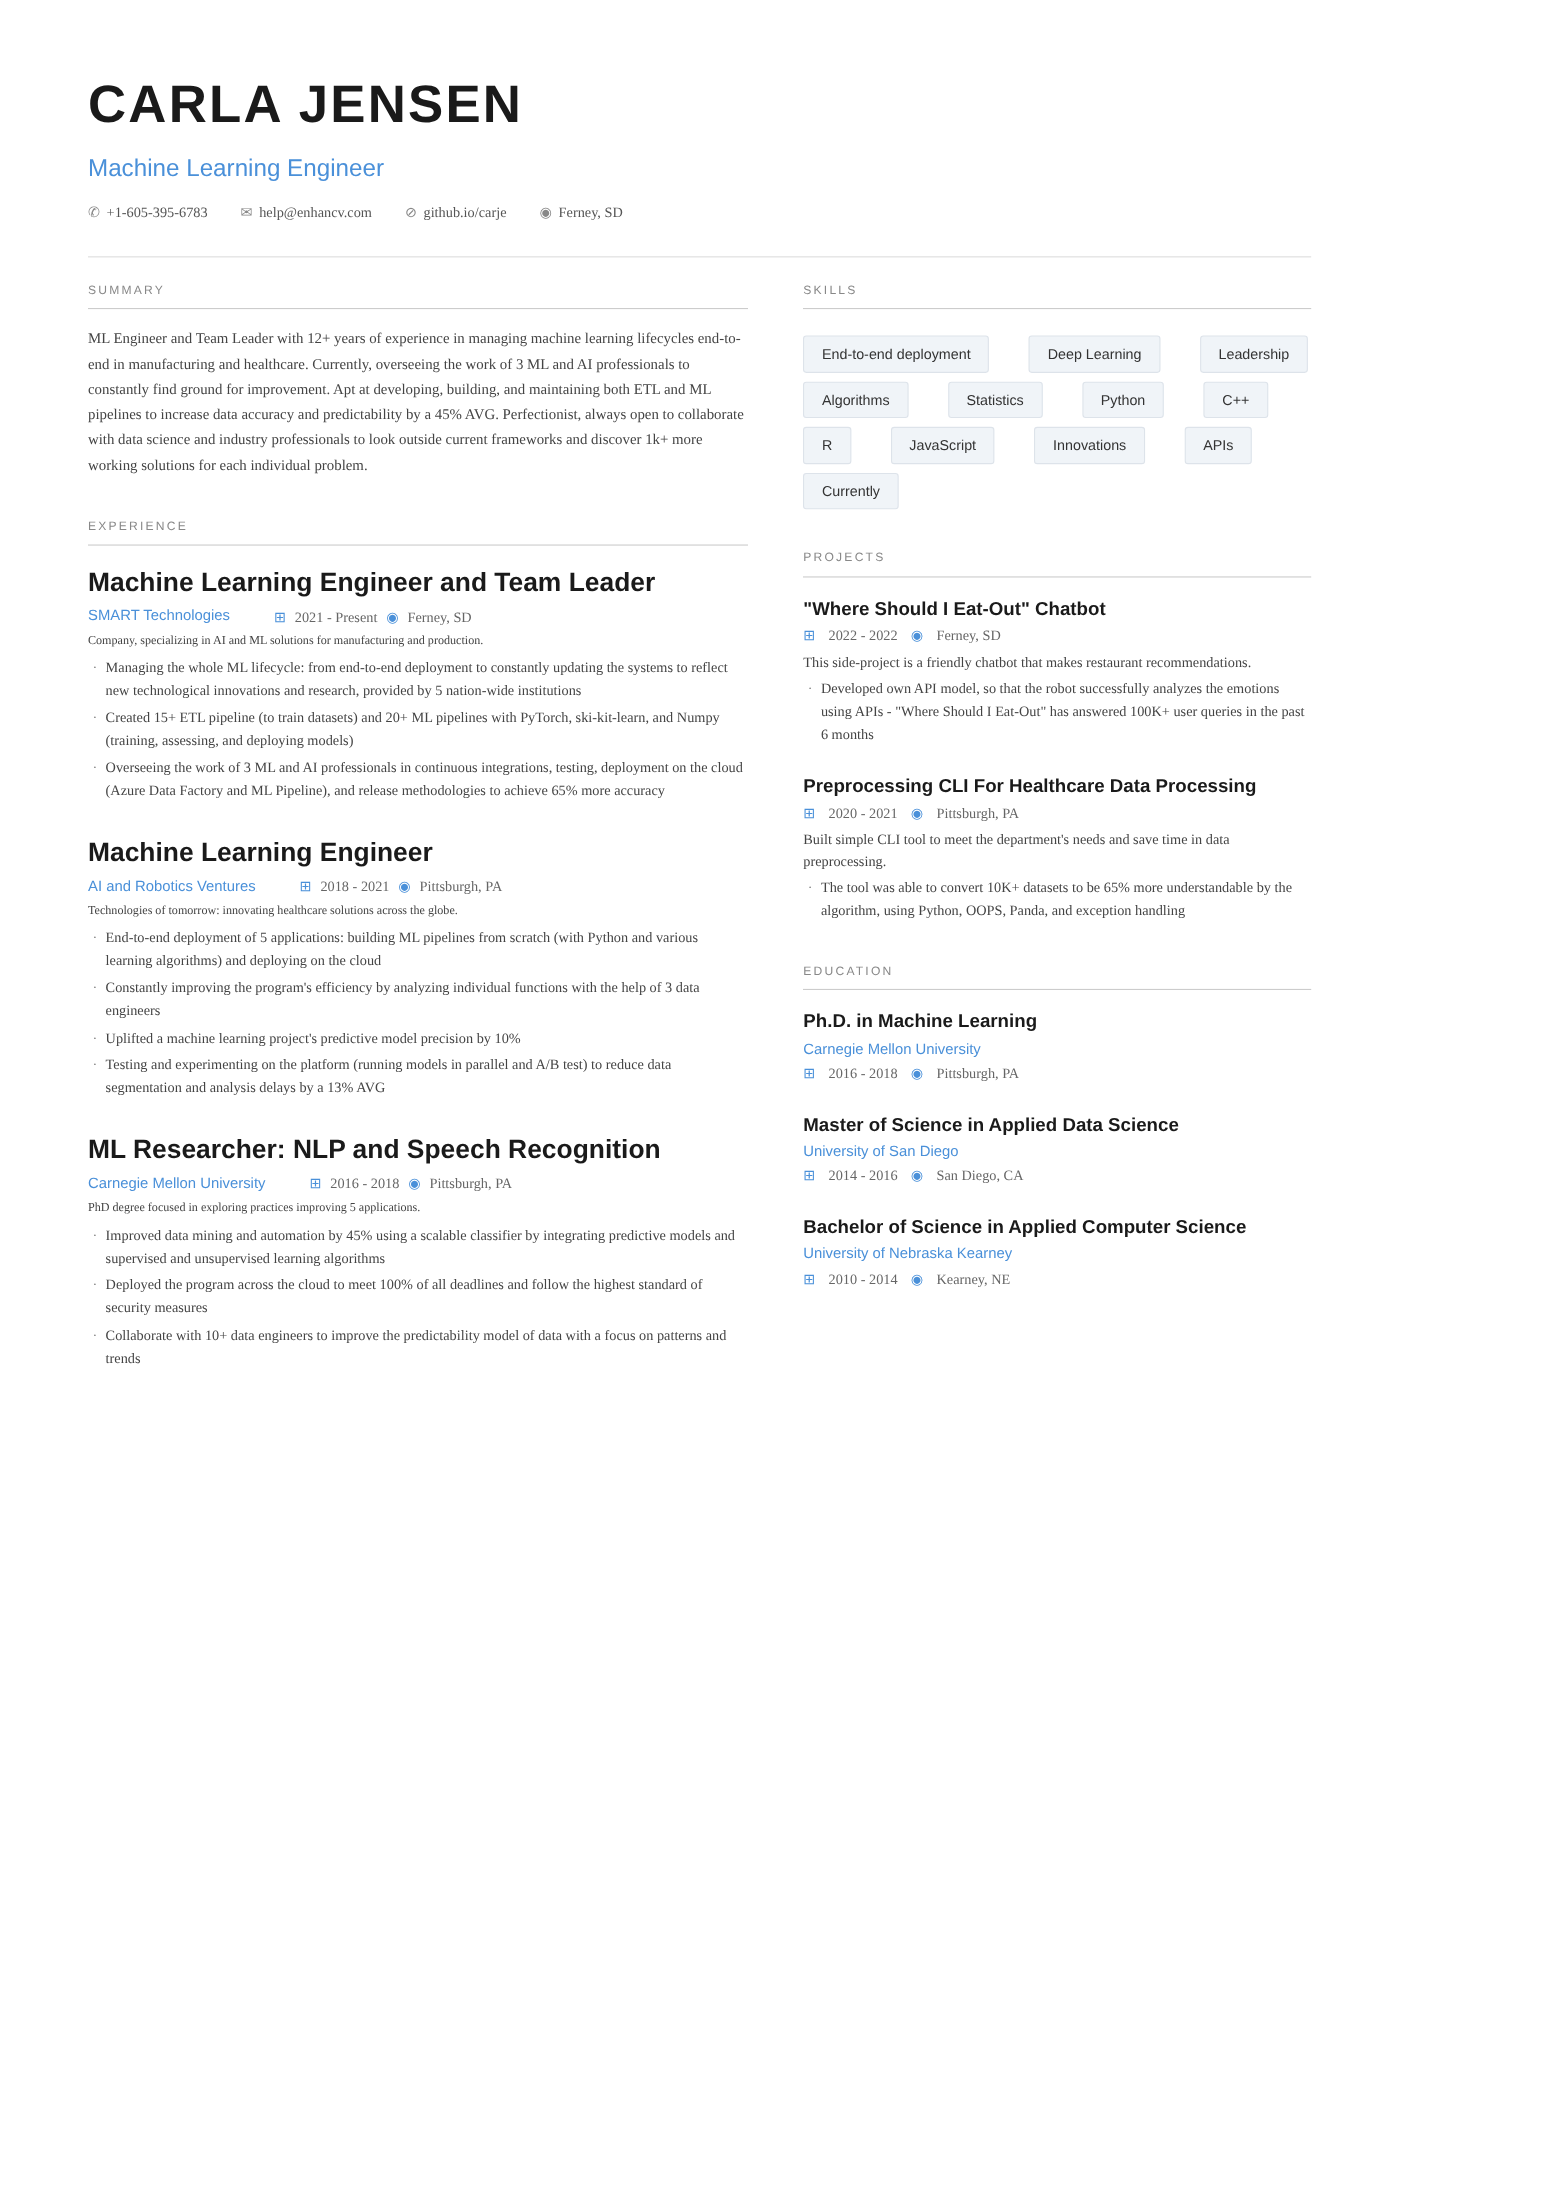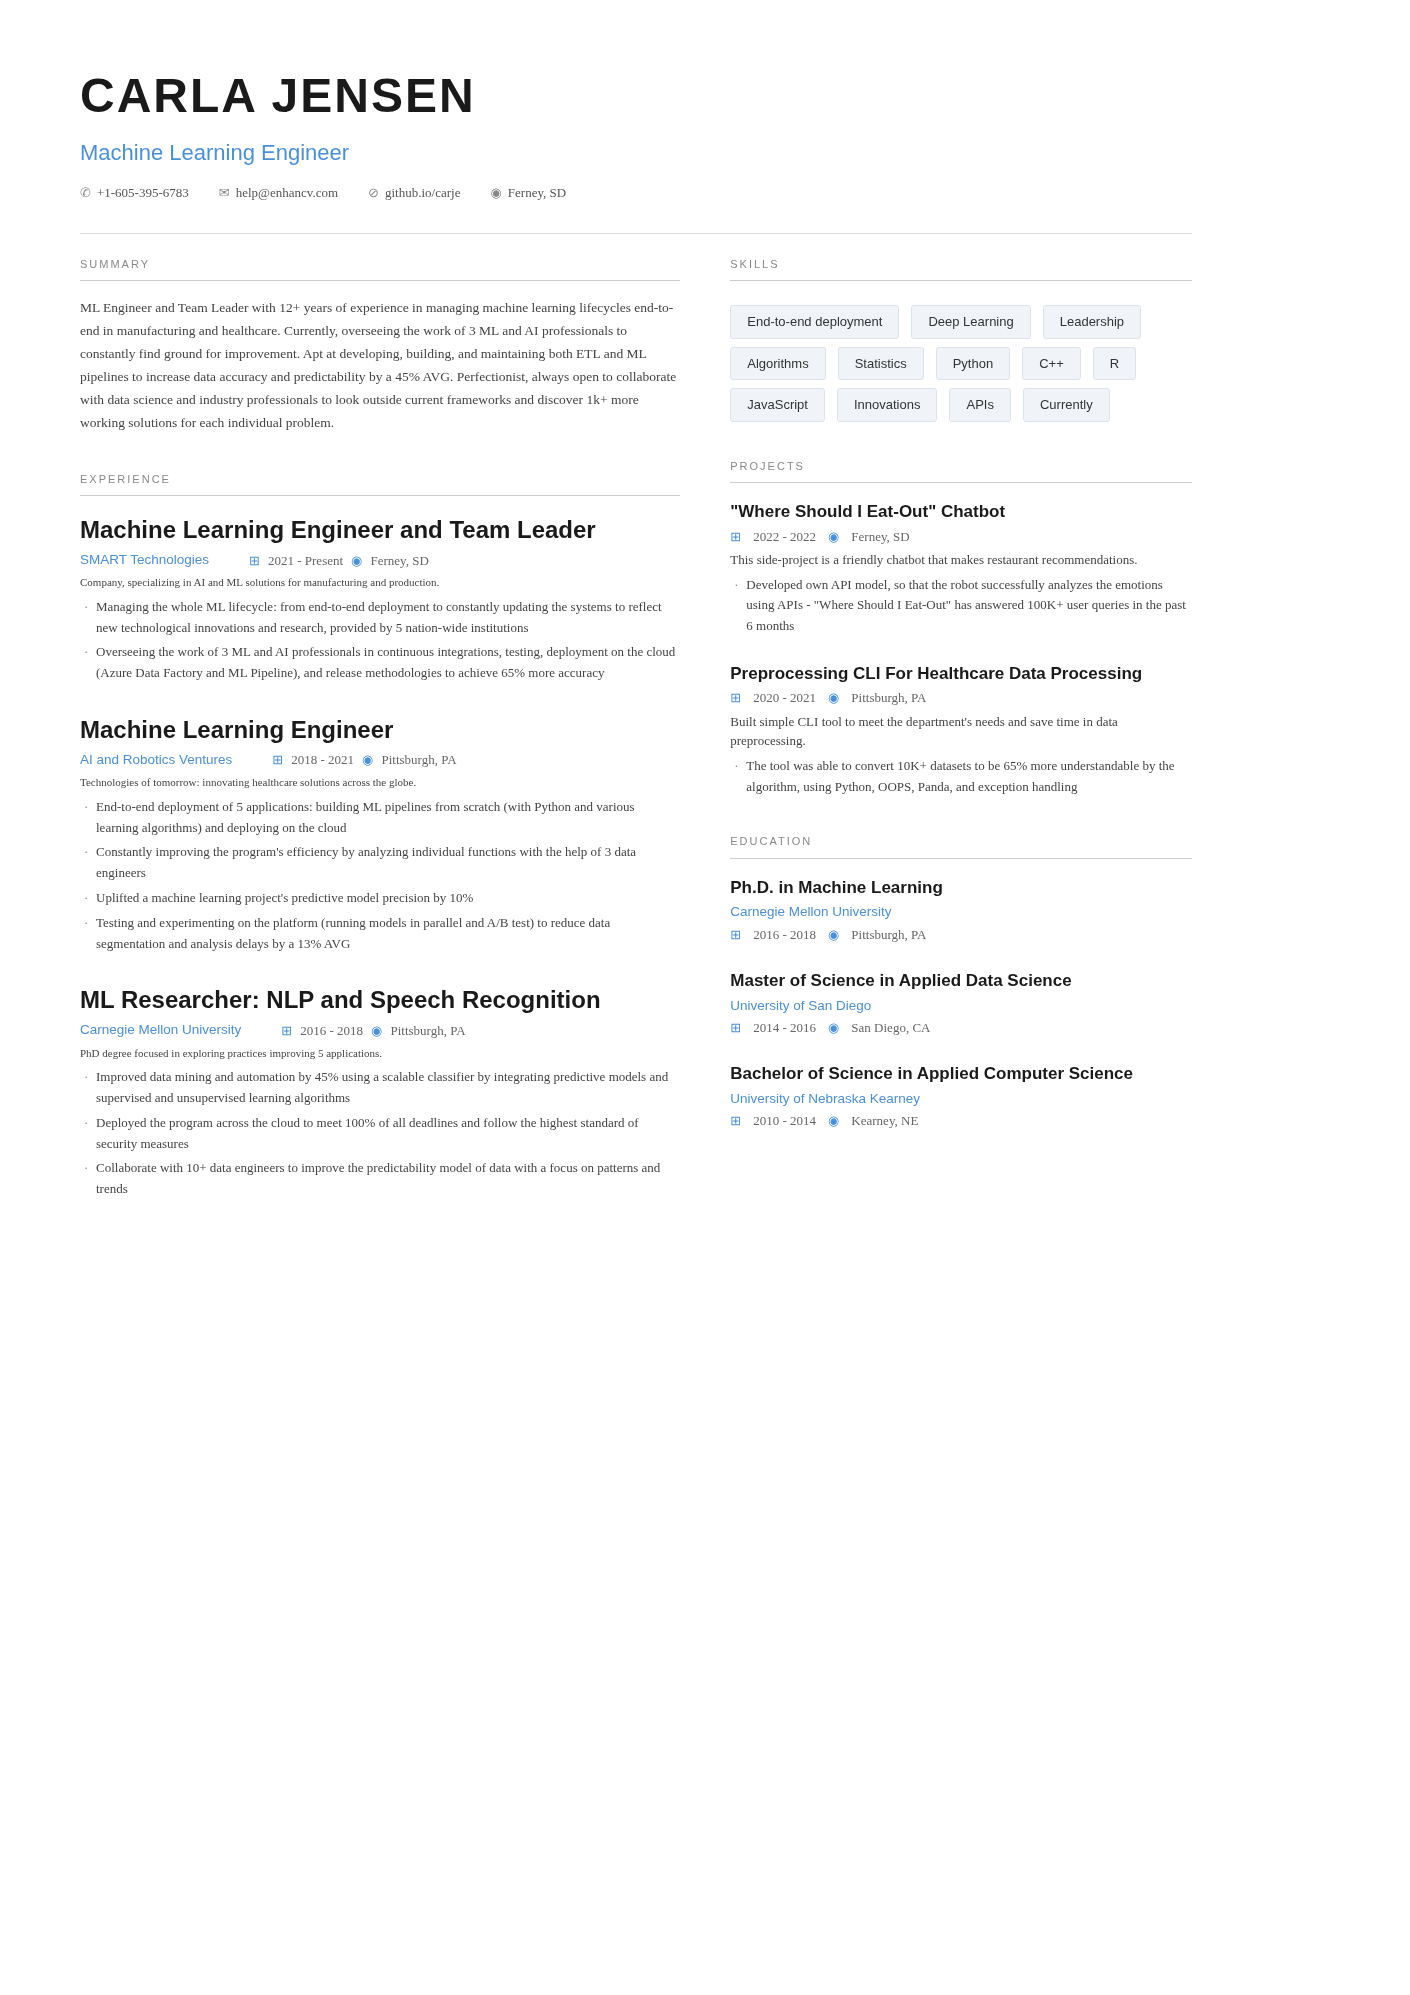--- a/index.html
+++ b/index.html
@@ -138,21 +138,21 @@
     .exp-bullets li::before {
       content: '·';
       position: absolute;
       left: 4px;
       color: #888;
     }
     
     .skills-grid {
       display: flex;
       flex-wrap: wrap;
-      gap: 8px 12px;
+      gap: 8px 36px;
       margin-top: 24px;
     }
     .skill-tag {
       background: #f0f4f8;
       border: 1px solid #dde3ea;
       padding: 6px 16px;
       border-radius: 3px;
       font-size: 13px;
       color: #333;
       font-family: Arial, sans-serif;
@@ -257,20 +257,21 @@
             <span class="exp-date-loc">
               <span style="color:#4a90d9;">⊞</span>
               <span>2021 - Present</span>
               <span style="color:#4a90d9;">◉</span>
               <span>Ferney, SD</span>
             </span>
           </div>
           <p class="exp-desc">Company, specializing in AI and ML solutions for manufacturing and production.</p>
           <ul class="exp-bullets">
             <li>Managing the whole ML lifecycle: from end-to-end deployment to constantly updating the systems to reflect new technological innovations and research, provided by 5 nation-wide institutions</li>
+            <li>Created 15+ ETL pipeline (to train datasets) and 20+ ML pipelines with PyTorch, ski-kit-learn, and Numpy (training, assessing, and deploying models)</li>
             <li>Overseeing the work of 3 ML and AI professionals in continuous integrations, testing, deployment on the cloud (Azure Data Factory and ML Pipeline), and release methodologies to achieve 65% more accuracy</li>
           </ul>
         </div>
 
         <div class="experience-item">
           <div class="exp-title">Machine Learning Engineer</div>
           <div class="exp-meta">
             <span class="exp-company">AI and Robotics Ventures</span>
             <span class="exp-date-loc">
               <span style="color:#4a90d9;">⊞</span>

